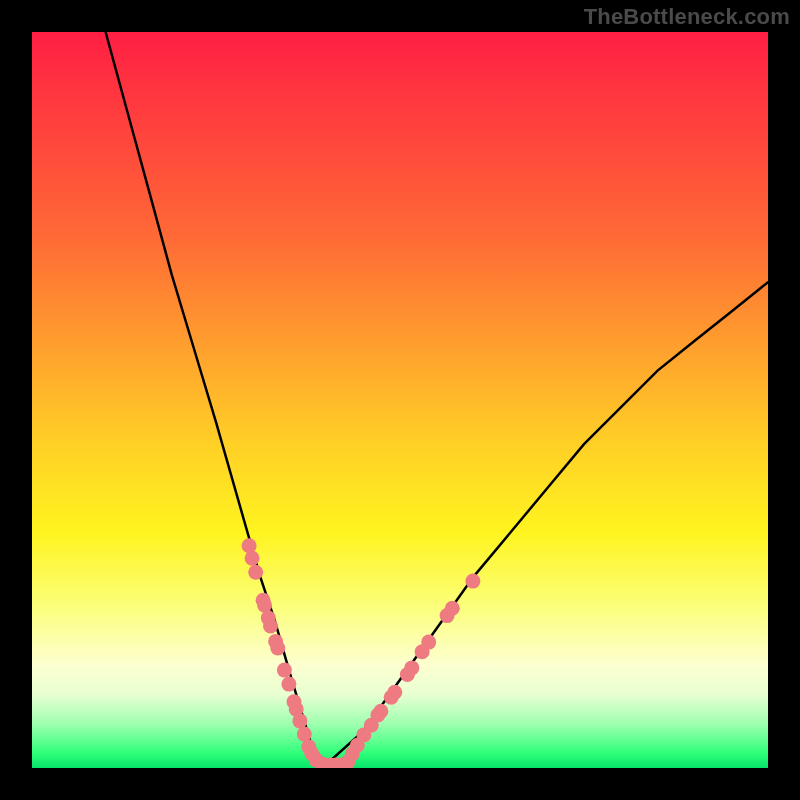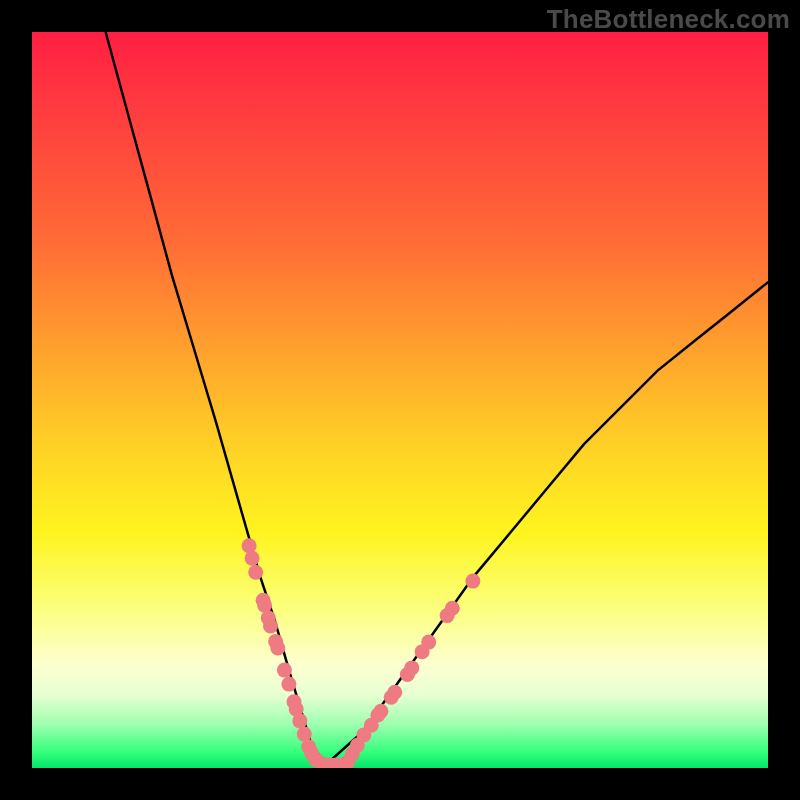--- a/index.html
+++ b/index.html
@@ -39,21 +39,21 @@
       #9fffb0 94%,
       #2fff7a 98%,
       #06e56a 100%
     );
   }
   .watermark {
     position: absolute;
     top: 4px;
     right: 10px;
     font-family: Arial, Helvetica, sans-serif;
-    font-size: 26px;
+    font-size: 22px;
     font-weight: 600;
     color: #4a4a4a;
     letter-spacing: 0.2px;
   }
   svg.curve {
     position: absolute;
     top: 0;
     left: 0;
     width: 736px;
     height: 736px;

